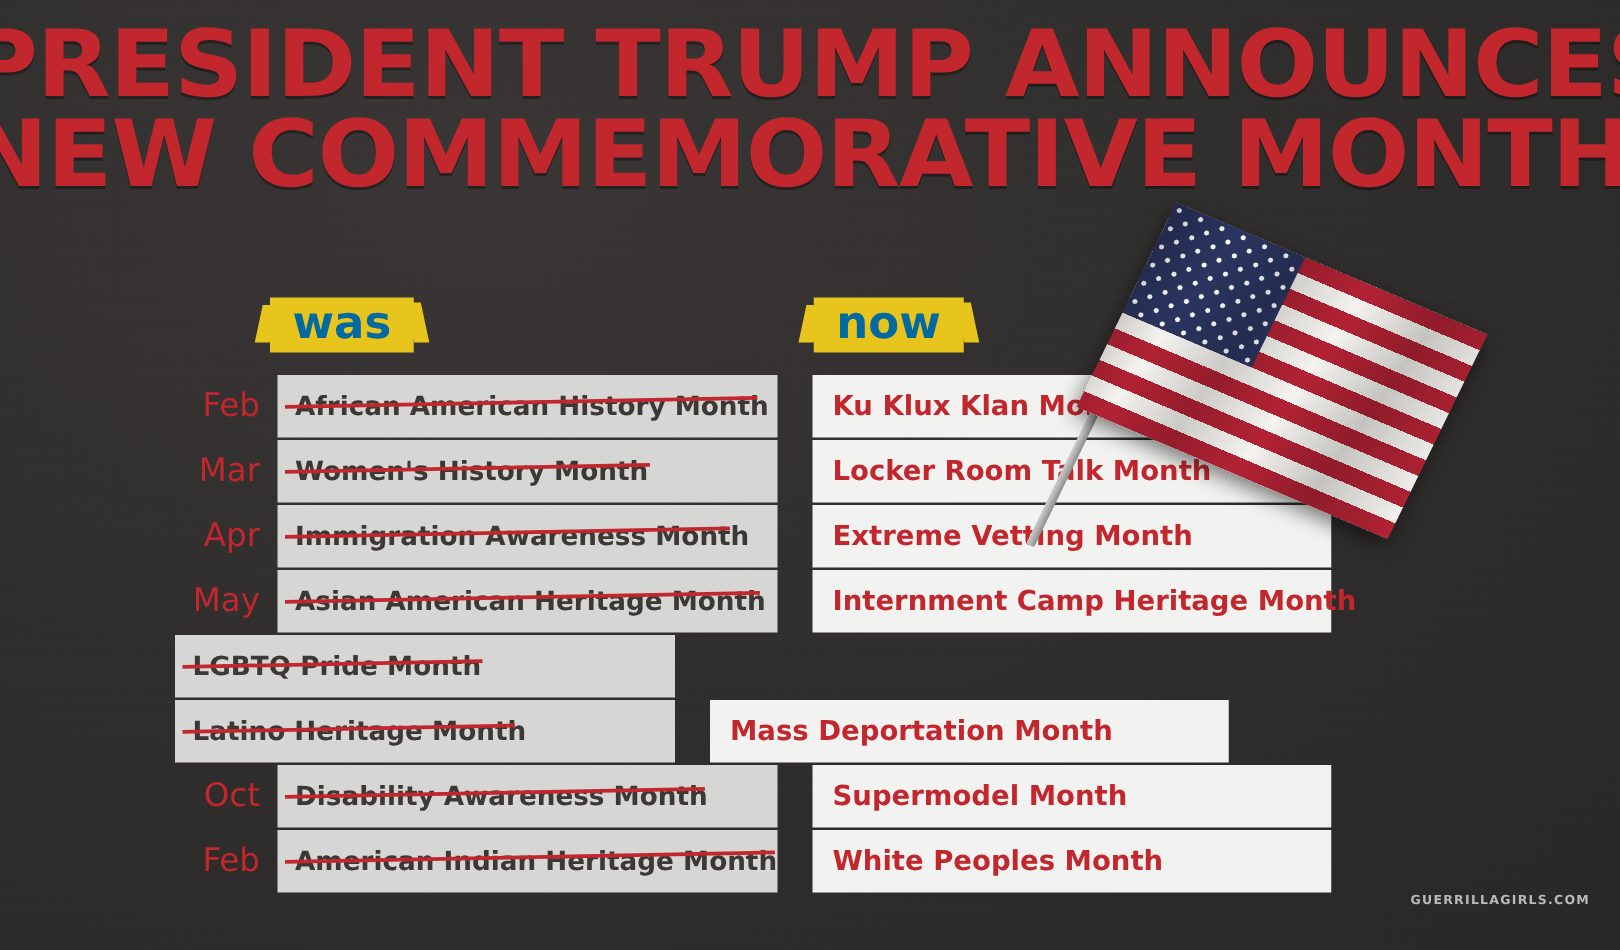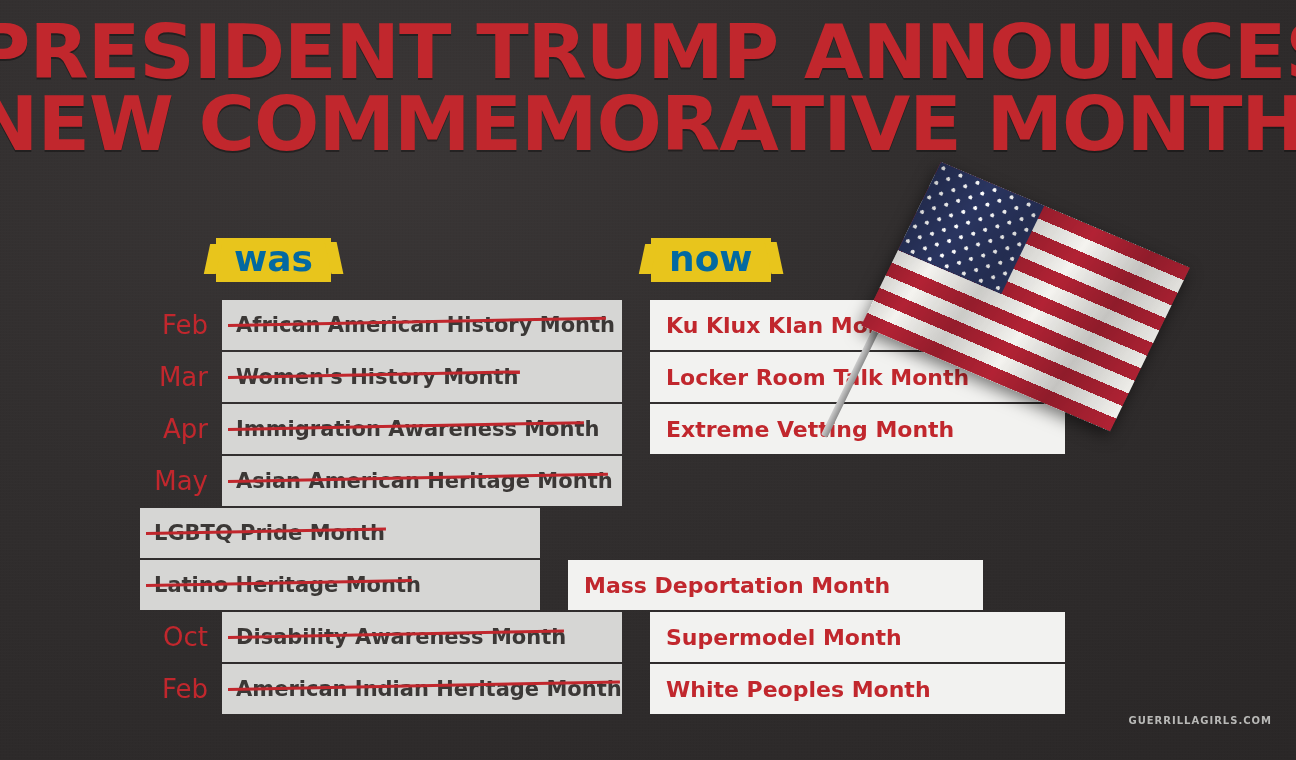--- a/index.html
+++ b/index.html
@@ -275,20 +275,21 @@
         <div class="gap"></div>
         <div class="now-cell">Extreme Vetting Month</div>
       </div>
       <div class="row">
         <div class="month">May</div>
         <div class="was-cell">
           <span>Asian American Heritage Month</span>
           <span class="strike" style="width: 380px;"></span>
         </div>
         <div class="gap"></div>
+        <div class="now-cell">Internment Camp Heritage Month</div>
       </div>
       <div class="row">
         <div class="was-cell">
           <span>LGBTQ Pride Month</span>
           <span class="strike" style="width: 240px;"></span>
         </div>
         <div class="gap"></div>
       </div>
       <div class="row">
         <div class="was-cell">

